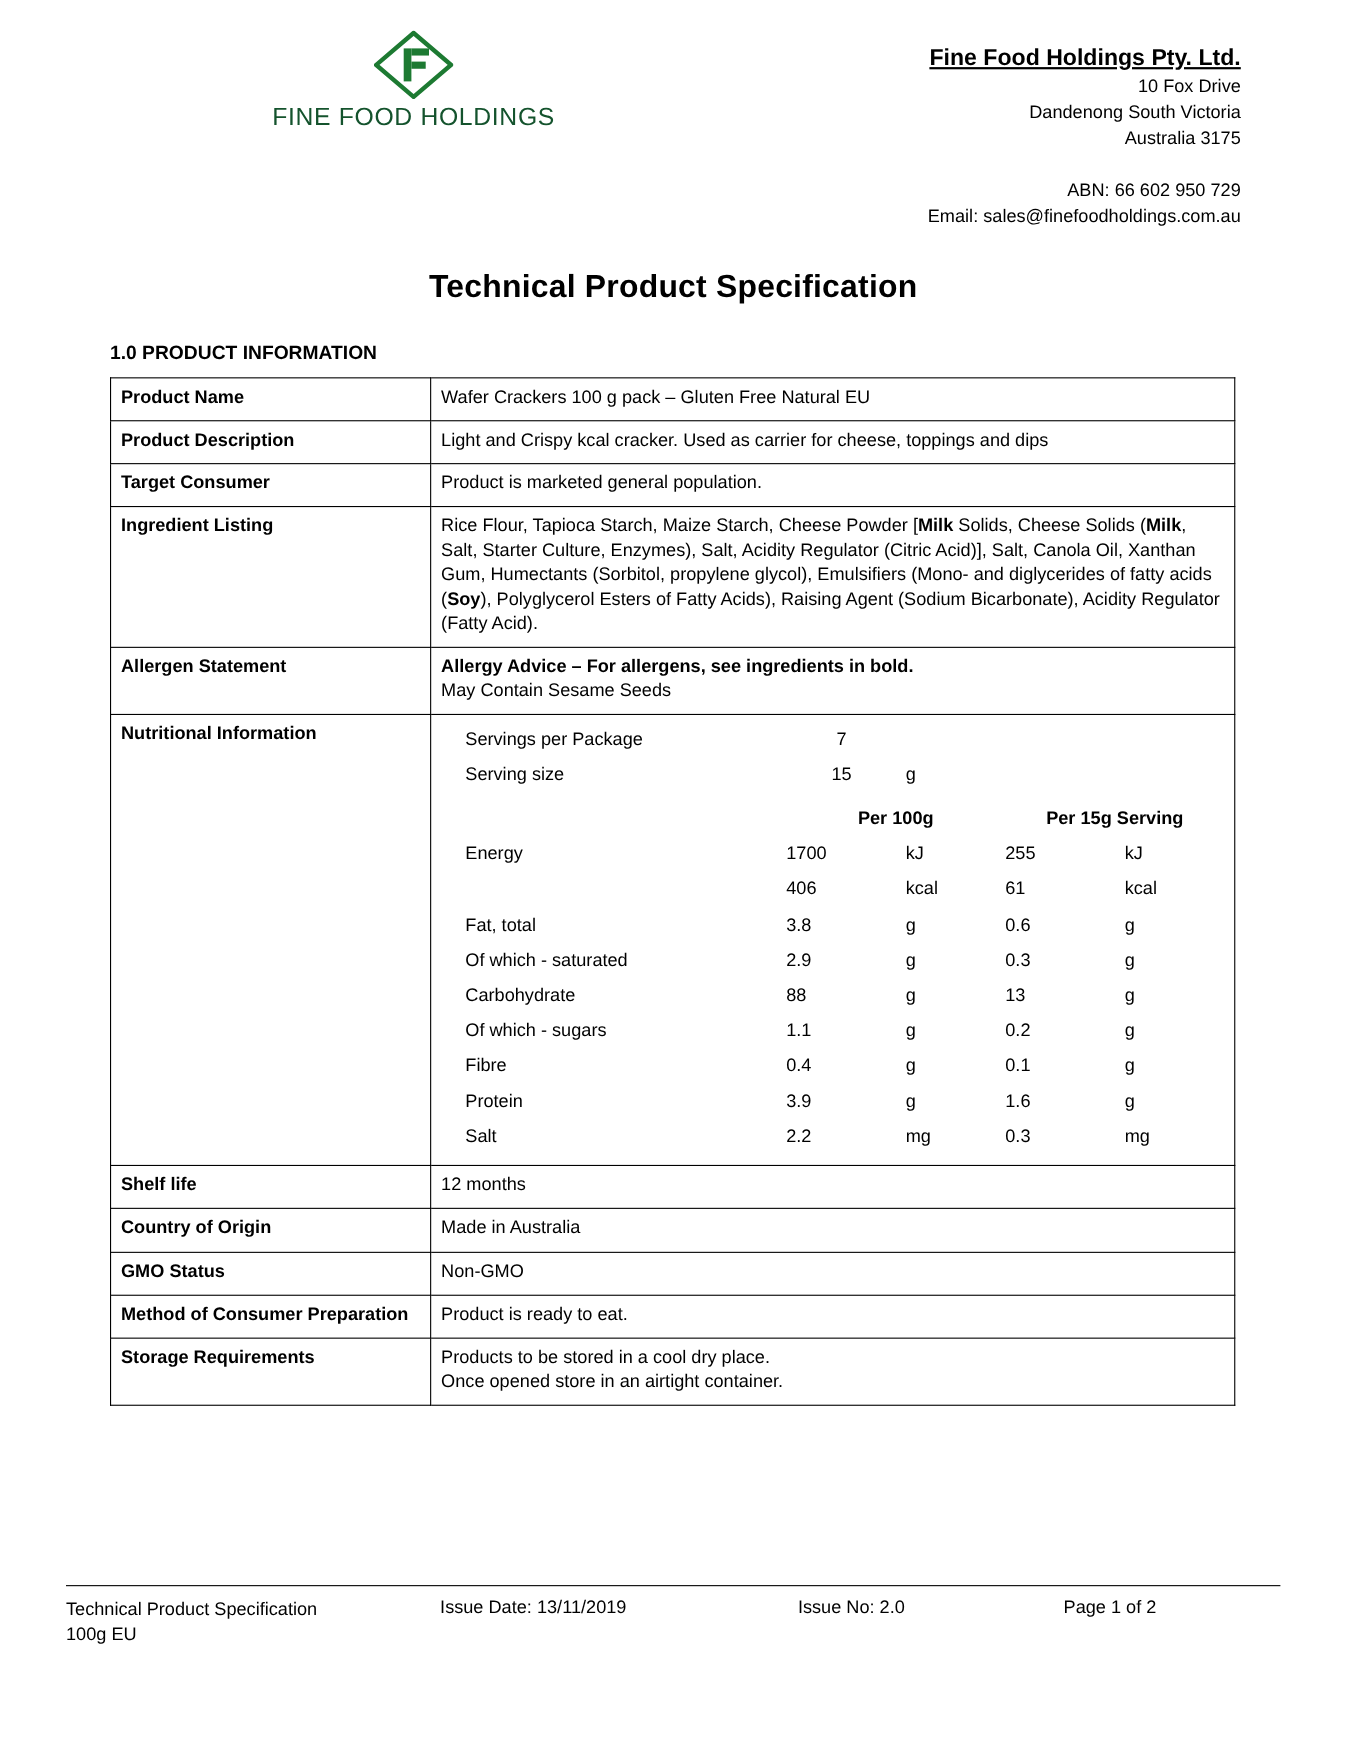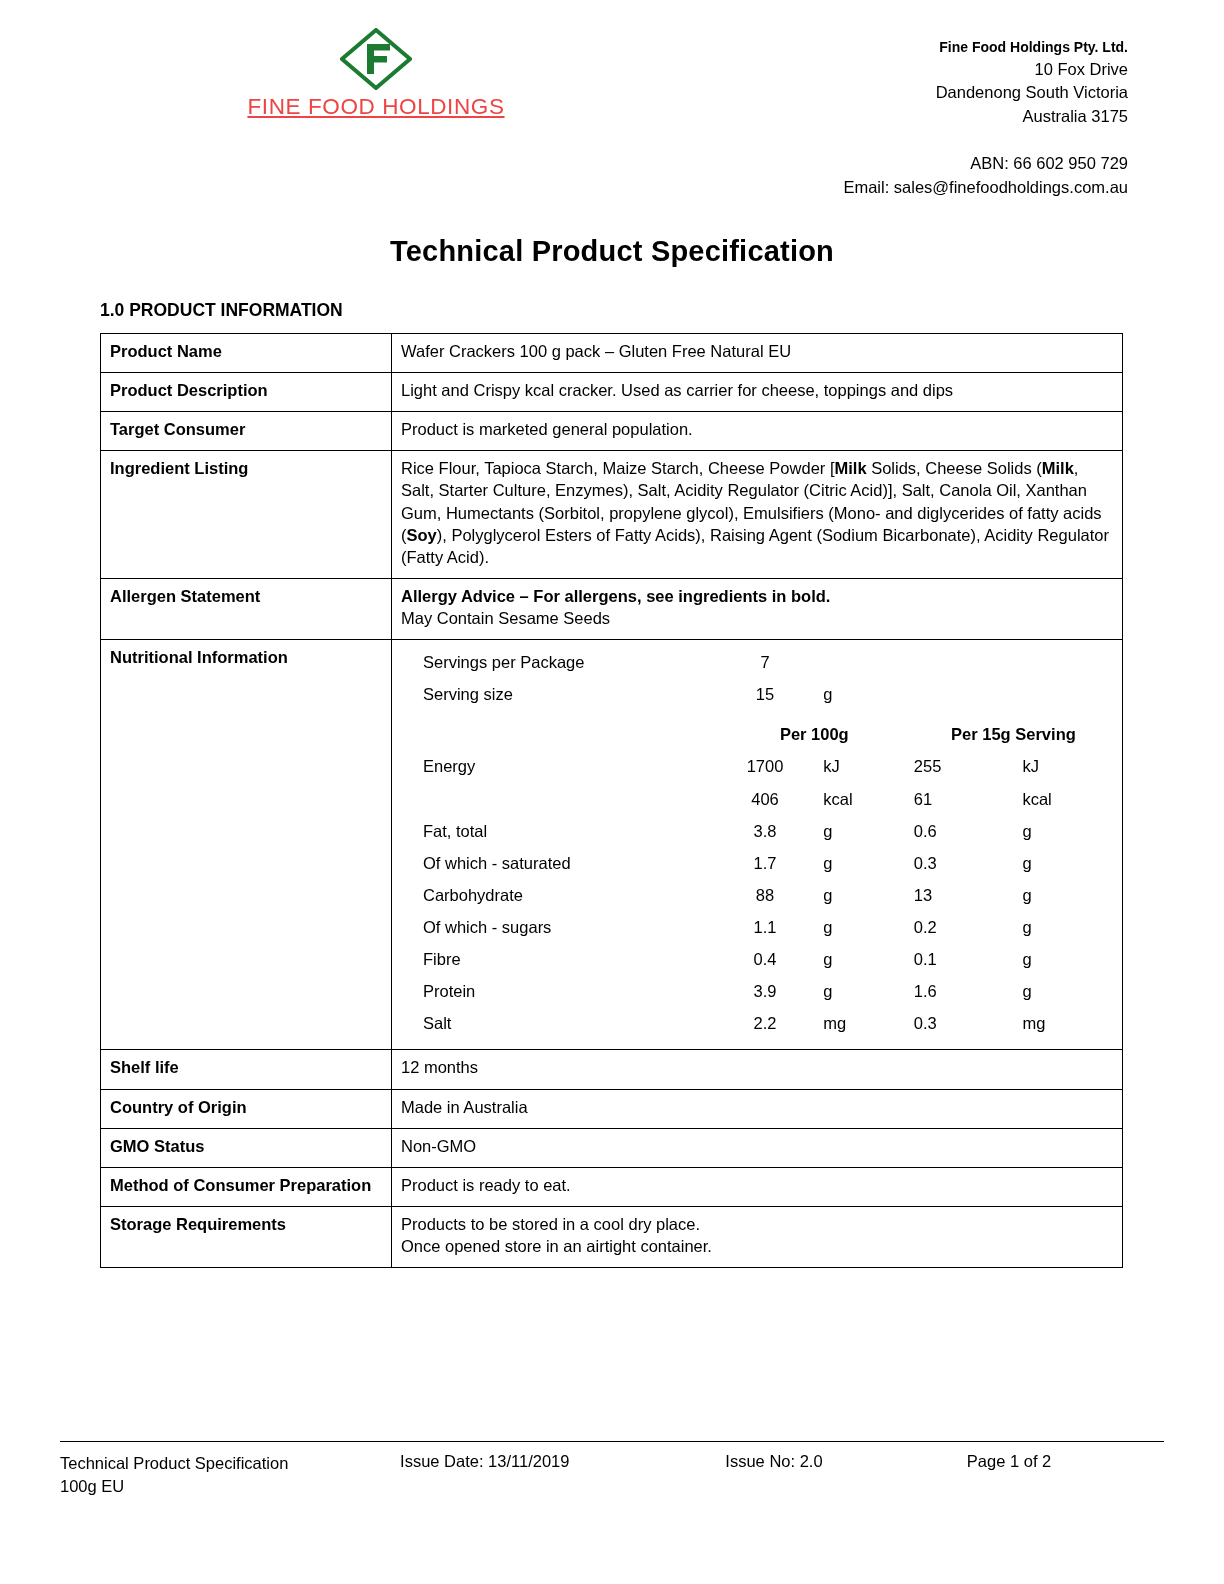--- a/index.html
+++ b/index.html
@@ -35,35 +35,35 @@
     text-align: center;
   }
   .brand-logo {
     width: 100%;
     text-align: center;
     line-height: 0;
   }
   .brand-name {
     font-size: 22.5px;
     letter-spacing: 0.6px;
-    color: #ef4444;
+    color: #14532d;
     margin-top: 4px;
     font-family: "Liberation Sans", sans-serif;
-    text-decoration: underline;
   }
   .company {
     text-align: right;
     font-size: 16.5px;
     line-height: 1.42;
     padding-top: 10px;
     min-width: 330px;
   }
   .company .co-name {
     font-weight: bold;
-    font-size: 14px;
+    font-size: 21px;
+    text-decoration: underline;
   }
   .contact {
     text-align: right;
     font-size: 16.5px;
     line-height: 1.42;
     margin-top: 24px;
   }
 
   
   h1.doc-title {
@@ -113,21 +113,21 @@
     width: 100%;
     table-layout: fixed;
   }
   table.nutri td {
     border: none;
     font-size: 16.5px;
     padding: 5px 0;
     vertical-align: baseline;
   }
   .n-name { width: 290px; padding-left: 22px !important; }
-  .n-v1 { width: 100px; text-align: center; }
+  .n-v1 { width: 100px; text-align: left; }
   .n-u1 { width: 90px; text-align: left; padding-left: 8px !important; font-size: 15px; }
   .n-v2 { width: 100px; text-align: left; }
   .n-u2 { width: 90px; text-align: left; padding-left: 8px !important; font-size: 15px; }
   .n-head { font-weight: bold; text-align: center; }
   .n-head-1 { padding-left: 0 !important; }
   .spacer td { height: 8px; padding: 0 !important; }
   .serv-val { text-align: center; }
 
   
   .footer {
@@ -249,21 +249,21 @@
               </tr>
               <tr>
                 <td class="n-name">Fat, total</td>
                 <td class="n-v1">3.8</td>
                 <td class="n-u1">g</td>
                 <td class="n-v2">0.6</td>
                 <td class="n-u2">g</td>
               </tr>
               <tr>
                 <td class="n-name">Of which - saturated</td>
-                <td class="n-v1">1.7</td>
+                <td class="n-v1">2.9</td>
                 <td class="n-u1">g</td>
                 <td class="n-v2">0.3</td>
                 <td class="n-u2">g</td>
               </tr>
               <tr>
                 <td class="n-name">Carbohydrate</td>
                 <td class="n-v1">88</td>
                 <td class="n-u1">g</td>
                 <td class="n-v2">13</td>
                 <td class="n-u2">g</td>

